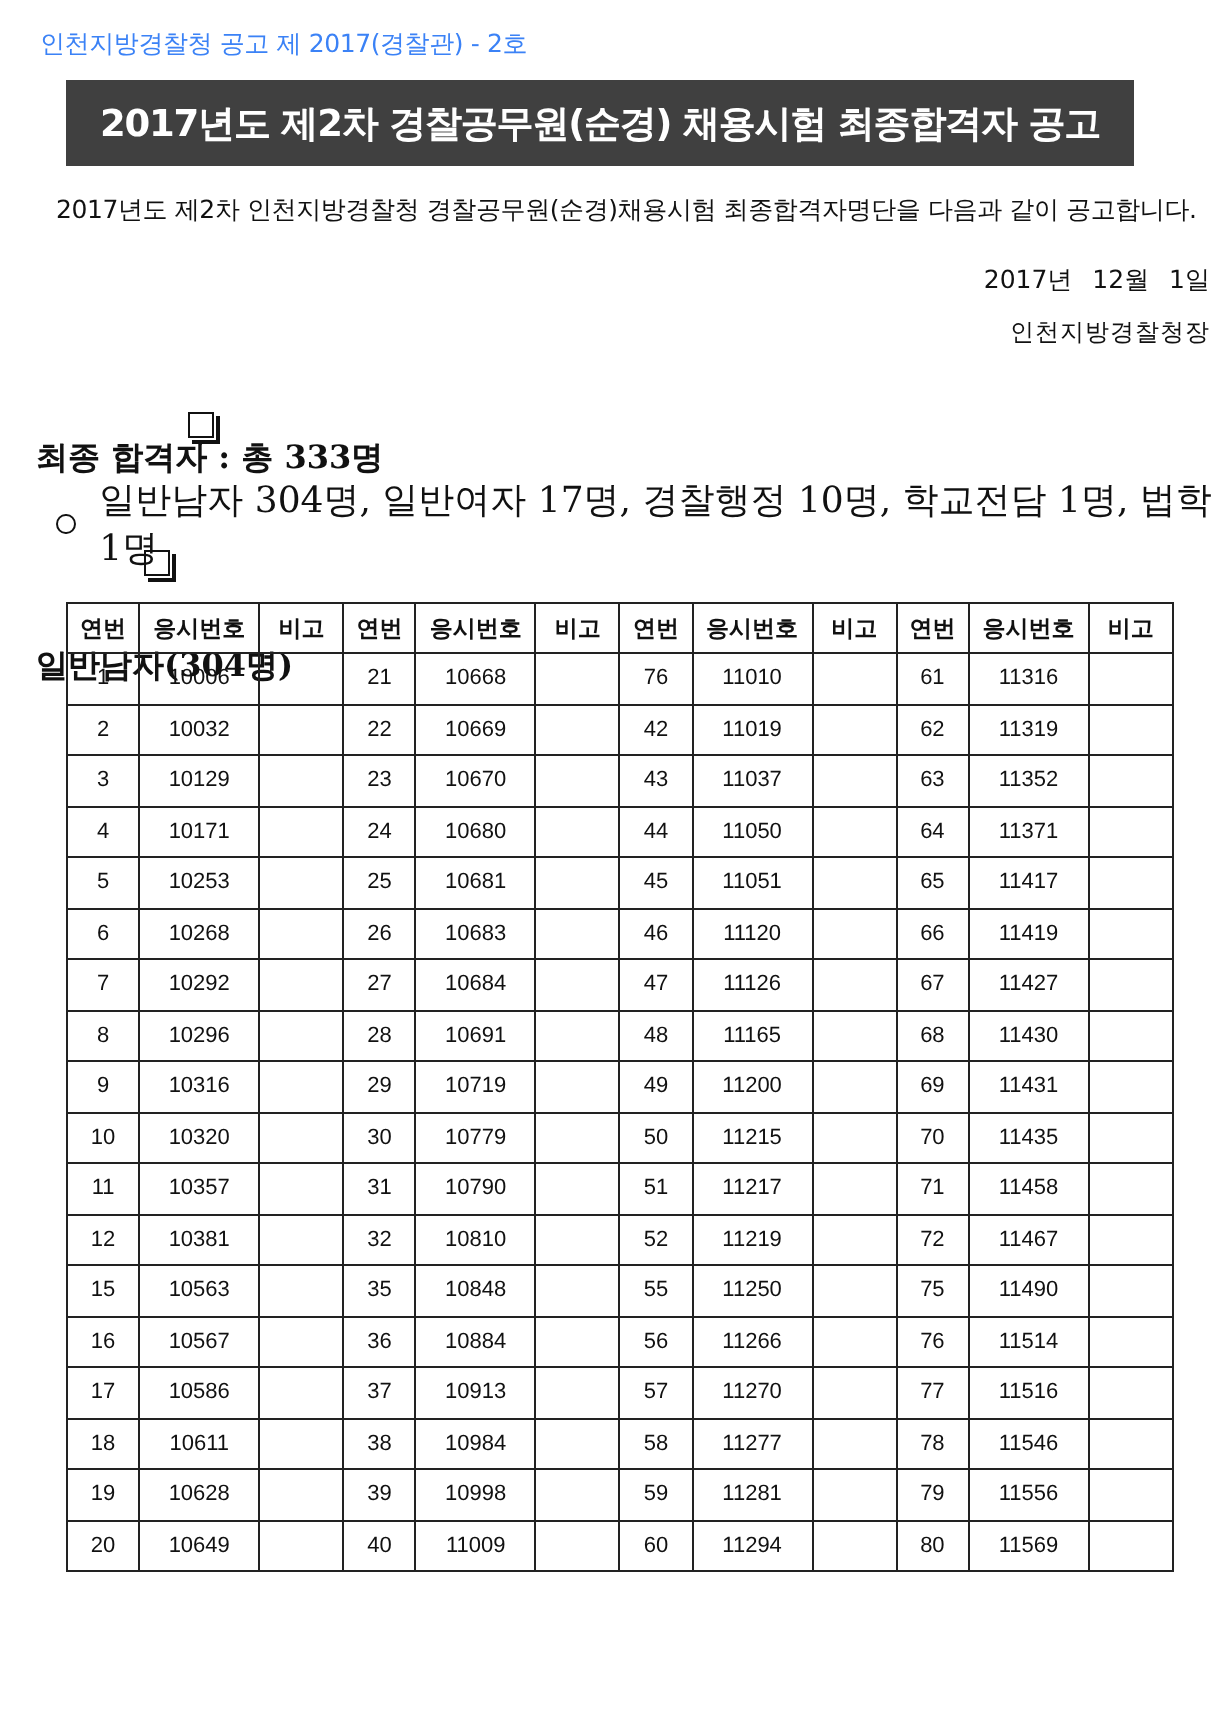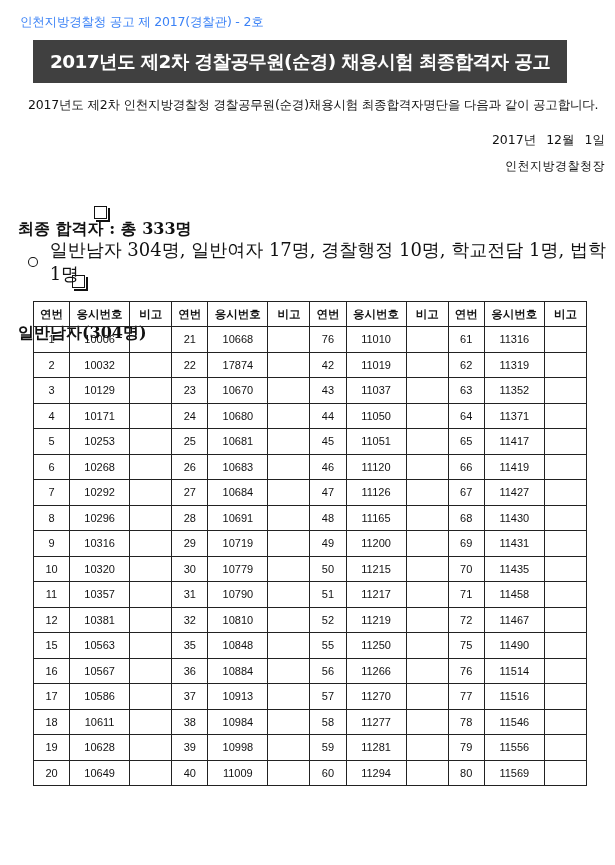--- a/index.html
+++ b/index.html
@@ -145,21 +145,21 @@
         <td></td>
         <td class="sep">61</td>
         <td>11316</td>
         <td></td>
       </tr>
       <tr>
         <td>2</td>
         <td>10032</td>
         <td></td>
         <td class="sep">22</td>
-        <td>17874</td>
+        <td>10669</td>
         <td></td>
         <td class="sep">42</td>
         <td>11019</td>
         <td></td>
         <td class="sep">62</td>
         <td>11319</td>
         <td></td>
       </tr>
       <tr>
         <td>3</td>

